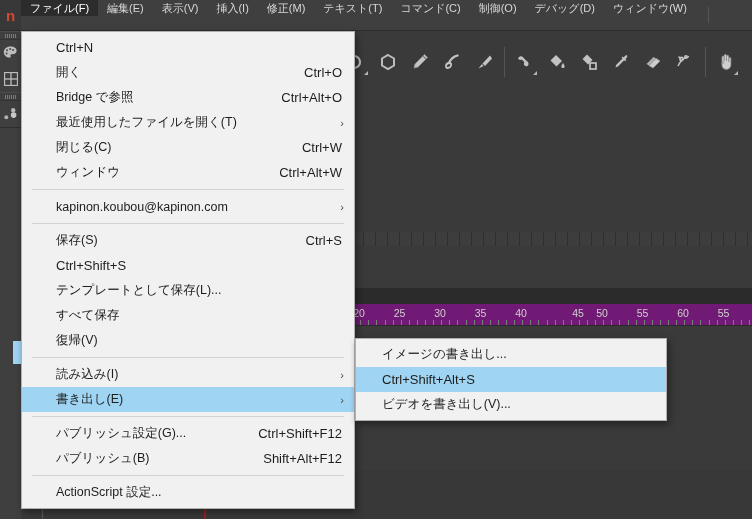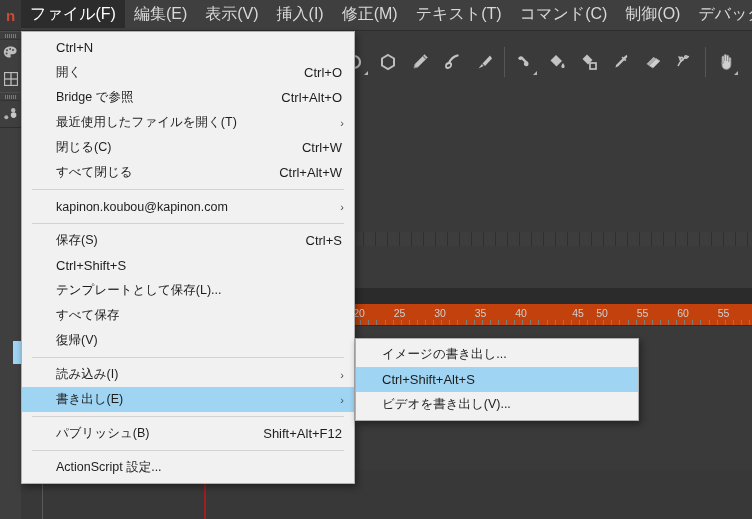--- a/index.html
+++ b/index.html
@@ -29,22 +29,22 @@
   .menubar{
     position:absolute;left:0;top:0;width:752px;height:31px;
     background:#3f3f3f;border-bottom:1px solid #2d2d2d;
     display:flex;align-items:stretch;box-sizing:border-box;
   }
   .logo{
     width:21px;min-width:21px;display:flex;align-items:center;justify-content:center;
     color:#d14836;font-weight:bold;font-size:15px;background:#383838;
   }
   .mi{
-    display:flex;align-items:center;padding:0 9px;color:#d8d8d8;font-size:16px;
-    height:28px;box-sizing:border-box;white-space:nowrap;cursor:default;
+    display:flex;align-items:center;padding:0 9px;color:#d8d8d8;font-size:11px;
+    height:16px;box-sizing:border-box;white-space:nowrap;cursor:default;
   }
   .mi.active{background:#2c2c2c;color:#ffffff;}
   .menubar-divider{width:1px;background:#565656;margin:7px 0 7px 12px;}
 
   
   .toolbar{
     position:absolute;left:340px;top:31px;width:412px;height:62px;
     background:#3a3a3a;box-sizing:border-box;
     display:flex;align-items:center;
   }
@@ -61,21 +61,21 @@
 
   
   .timeline{
     position:absolute;left:340px;top:93px;width:412px;height:232px;background:#3a3a3a;
   }
   .tl-head{
     position:absolute;left:0;top:195px;width:412px;height:16px;background:#2b2b2b;
   }
   .ruler{
     position:absolute;left:0;top:211px;width:412px;height:21px;
-    background:#c2410c;border-bottom:1px solid #2b2b2b;overflow:hidden;
+    background:#701a75;border-bottom:1px solid #2b2b2b;overflow:hidden;
   }
   .rtick{position:absolute;top:3px;color:#cfcfcf;font-size:10.5px;transform:translateX(-50%);}
   .rmark{position:absolute;bottom:0;width:1px;height:5px;background:#7d7d7d;}
   .ruler-arrow{position:absolute;left:2px;top:7px;color:#c8c8c8;font-size:9px;}
 
   
   .framestrip{
     position:absolute;left:340px;top:232px;width:412px;height:14px;background:#383838;
   }
   .framestrip .cells{position:absolute;left:0;top:0;height:14px;width:412px;
@@ -106,21 +106,21 @@
   .mrow .lbl{flex:1;white-space:nowrap;}
   .mrow .acc{color:#1d1d1d;font-size:13px;white-space:nowrap;padding-right:2px;}
   .mrow .arrow{position:absolute;right:10px;top:50%;transform:translateY(-50%);
     color:#4a4a4a;font-size:11px;line-height:1;}
   .mrow.sel{background:#9fd4f2;}
   .mrow.disabled .lbl{color:#a0a0a0;}
   .msep{height:1px;background:#d2d2d2;margin:4px 10px 4px 10px;}
 
   
   .submenu{
-    position:absolute;left:355px;top:338px;width:284px;
+    position:absolute;left:355px;top:338px;width:312px;
     background:#f1f1f1;border:1px solid #b0b0b0;
     box-shadow:2px 3px 7px rgba(0,0,0,.42);
     padding:3px 0;box-sizing:border-box;z-index:60;
   }
   .submenu .mrow{padding-left:26px;}
 </style>
 </head>
 <body>
 
 <div id="app">
@@ -349,21 +349,21 @@
       </div>
       <div class="mrow">
         <span class="lbl">最近使用したファイルを開く(T)</span>
         <span class="arrow">›</span>
       </div>
       <div class="mrow">
         <span class="lbl">閉じる(C)</span>
         <span class="acc">Ctrl+W</span>
       </div>
       <div class="mrow">
-        <span class="lbl">すべて閉じる</span>
+        <span class="lbl">ウィンドウ</span>
         <span class="acc">Ctrl+Alt+W</span>
       </div>
       <div class="msep"></div>
       <div class="mrow">
         <span class="lbl">kapinon.koubou@kapinon.com</span>
         <span class="arrow">›</span>
       </div>
       <div class="msep"></div>
       <div class="mrow">
         <span class="lbl">保存(S)</span>
@@ -385,20 +385,24 @@
       <div class="mrow">
         <span class="lbl">読み込み(I)</span>
         <span class="arrow">›</span>
       </div>
       <div class="mrow sel">
         <span class="lbl">書き出し(E)</span>
         <span class="arrow">›</span>
       </div>
       <div class="msep"></div>
       <div class="mrow">
+        <span class="lbl">パブリッシュ設定(G)...</span>
+        <span class="acc">Ctrl+Shift+F12</span>
+      </div>
+      <div class="mrow">
         <span class="lbl">パブリッシュ(B)</span>
         <span class="acc">Shift+Alt+F12</span>
       </div>
       <div class="msep"></div>
       <div class="mrow">
         <span class="lbl">ActionScript 設定...</span>
       </div>
     </div>
 
   <div class="submenu" id="export-submenu">

